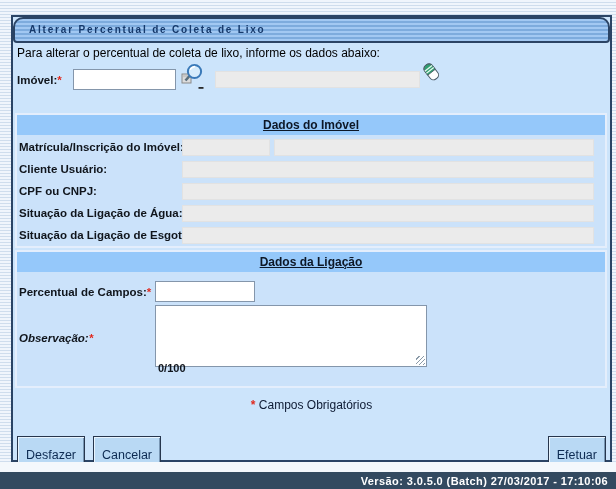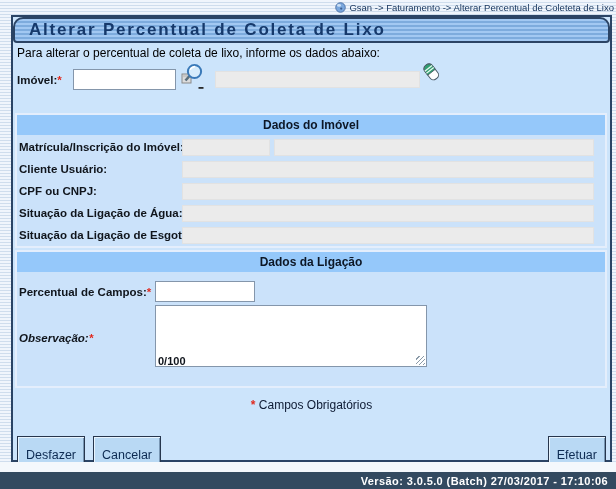--- a/index.html
+++ b/index.html
@@ -9,33 +9,33 @@
   
   .crumbbar{position:absolute;top:0;left:0;right:2px;height:14px;display:flex;
             justify-content:flex-end;align-items:center;gap:3px;}
   .crumb{font-size:9.5px;color:#1c3a61;white-space:nowrap;}
   
   .win{position:absolute;left:11px;top:15px;width:601px;height:447px;box-sizing:border-box;
        background:#cce4fb;border:2px solid #2b4465;}
   .titlebar{position:absolute;left:0;top:0;right:0;height:26px;box-sizing:border-box;
        border:2px solid #2b4465;border-radius:10px 10px 4px 4px;
        background:repeating-linear-gradient(180deg,#a2c8f2 0 2px,#7dabdd 2px 4px);
-       color:#16396b;font-weight:bold;font-size:17px;letter-spacing:1.8px;
+       color:#16396b;font-weight:bold;font-size:10px;letter-spacing:1.8px;
        line-height:22px;padding-left:14px;}
   .instr{position:absolute;left:4px;top:29px;font-size:12px;color:#000000;}
   .lbl{font-size:11.5px;font-weight:bold;color:#10151c;white-space:nowrap;}
   .req{color:#e02b20;font-weight:bold;}
   .inp{position:absolute;box-sizing:border-box;background:#ffffff;border:1px solid #8496ab;
        font-family:"Liberation Sans",sans-serif;font-size:12px;padding:1px 3px;}
   .dis{position:absolute;box-sizing:border-box;background:#ebebeb;border:1px solid #e2e2e2;
        font-size:11px;color:#333;}
   .sec{position:absolute;left:2px;width:592px;box-sizing:border-box;background:#cbe2fa;
        border:2px solid #e4eefc;}
   .sech{height:20px;background:#95c8fa;display:flex;align-items:center;justify-content:center;
-       font-size:12px;font-weight:bold;color:#0d1726;}
+       font-size:12px;font-weight:bold;color:#0d1726;text-decoration:underline;}
   .rowlbl{position:absolute;left:2px;}
   .note{position:absolute;left:0;right:0;top:381px;text-align:center;font-size:12px;color:#0d1a33;}
   .btn{position:absolute;top:419px;height:39px;box-sizing:border-box;
        background:#b9d9f4;border:1px solid #27364d;color:#0d2b52;
        font-family:"Liberation Sans",sans-serif;font-size:12.5px;padding:1px 8px 2px 8px;
        box-shadow:inset 1px 1px 0 #e8f4fe, inset -1px -1px 0 #7896b3;cursor:pointer;}
   .gap{position:absolute;left:0;top:462px;width:616px;height:10px;background:#f4f8fc;}
   .footer{position:absolute;left:0;top:472px;width:616px;height:17px;background:#334a60;
        display:flex;align-items:center;justify-content:flex-end;padding-right:8px;
        box-sizing:border-box;}
@@ -43,30 +43,20 @@
   textarea.obs{position:absolute;resize:none;overflow:hidden;}
   .grip{position:absolute;width:9px;height:9px;
        background:repeating-linear-gradient(135deg,transparent 0 2px,#8a9aa8 2px 3px);}
   .counter{position:absolute;font-size:11px;font-weight:bold;color:#10151c;}
 </style>
 </head>
 <body>
 
 <div class="page">
 
-  <div class="crumbbar">
-    <span style="display:inline-flex;">
-      <svg width="11" height="11" viewBox="0 0 11 11">
-        <circle cx="5.5" cy="5.5" r="4.8" fill="#7aa7dd" stroke="#44679c" stroke-width="0.8"></circle>
-        <ellipse cx="4" cy="3.4" rx="2" ry="1.3" fill="#d6e8fa" opacity="0.9"></ellipse>
-        <circle cx="6.2" cy="6.6" r="1.1" fill="#3c5d8f"></circle>
-      </svg>
-    </span>
-    <span class="crumb">Gsan -&gt; Faturamento -&gt; Alterar Percentual de Coleteta de Lixo</span>
-  </div>
 
   <div class="win">
 
     <div class="titlebar">Alterar Percentual de Coleta de Lixo</div>
 
     <div class="instr">Para alterar o percentual de coleta de lixo, informe os dados abaixo:</div>
 
     <div class="lbl" style="position:absolute;left:4px;top:57px;">
       <span>Imóvel:</span><span class="req">*</span>
     </div>
@@ -120,21 +110,21 @@
         <span>Percentual de Campos:</span><span class="req">*</span>
       </div>
       <input class="inp" style="left: 138px; top: 29px; width: 100px; height: 21px;" value="">
 
       <div class="lbl rowlbl" style="top:80px;font-style:italic;">
         <span>Observação:</span><span class="req">*</span>
       </div>
       <textarea class="inp obs" style="left: 138px; top: 53px; width: 272px; height: 62px;"></textarea>
       <div class="grip" style="left:399px;top:104px;"></div>
 
-      <div class="counter" style="left:141px;top:103px;">0/100</div>
+      <div class="counter" style="left:141px;top:110px;">0/100</div>
     </div>
 
     <div class="note">
       <span class="req">*</span>
       <span>Campos Obrigatórios</span>
     </div>
 
     <button class="btn" style="left:4px;min-width:66px;">Desfazer</button>
     <button class="btn" style="left:80px;min-width:64px;">Cancelar</button>
     <button class="btn" style="right:4px;min-width:52px;">Efetuar</button>

